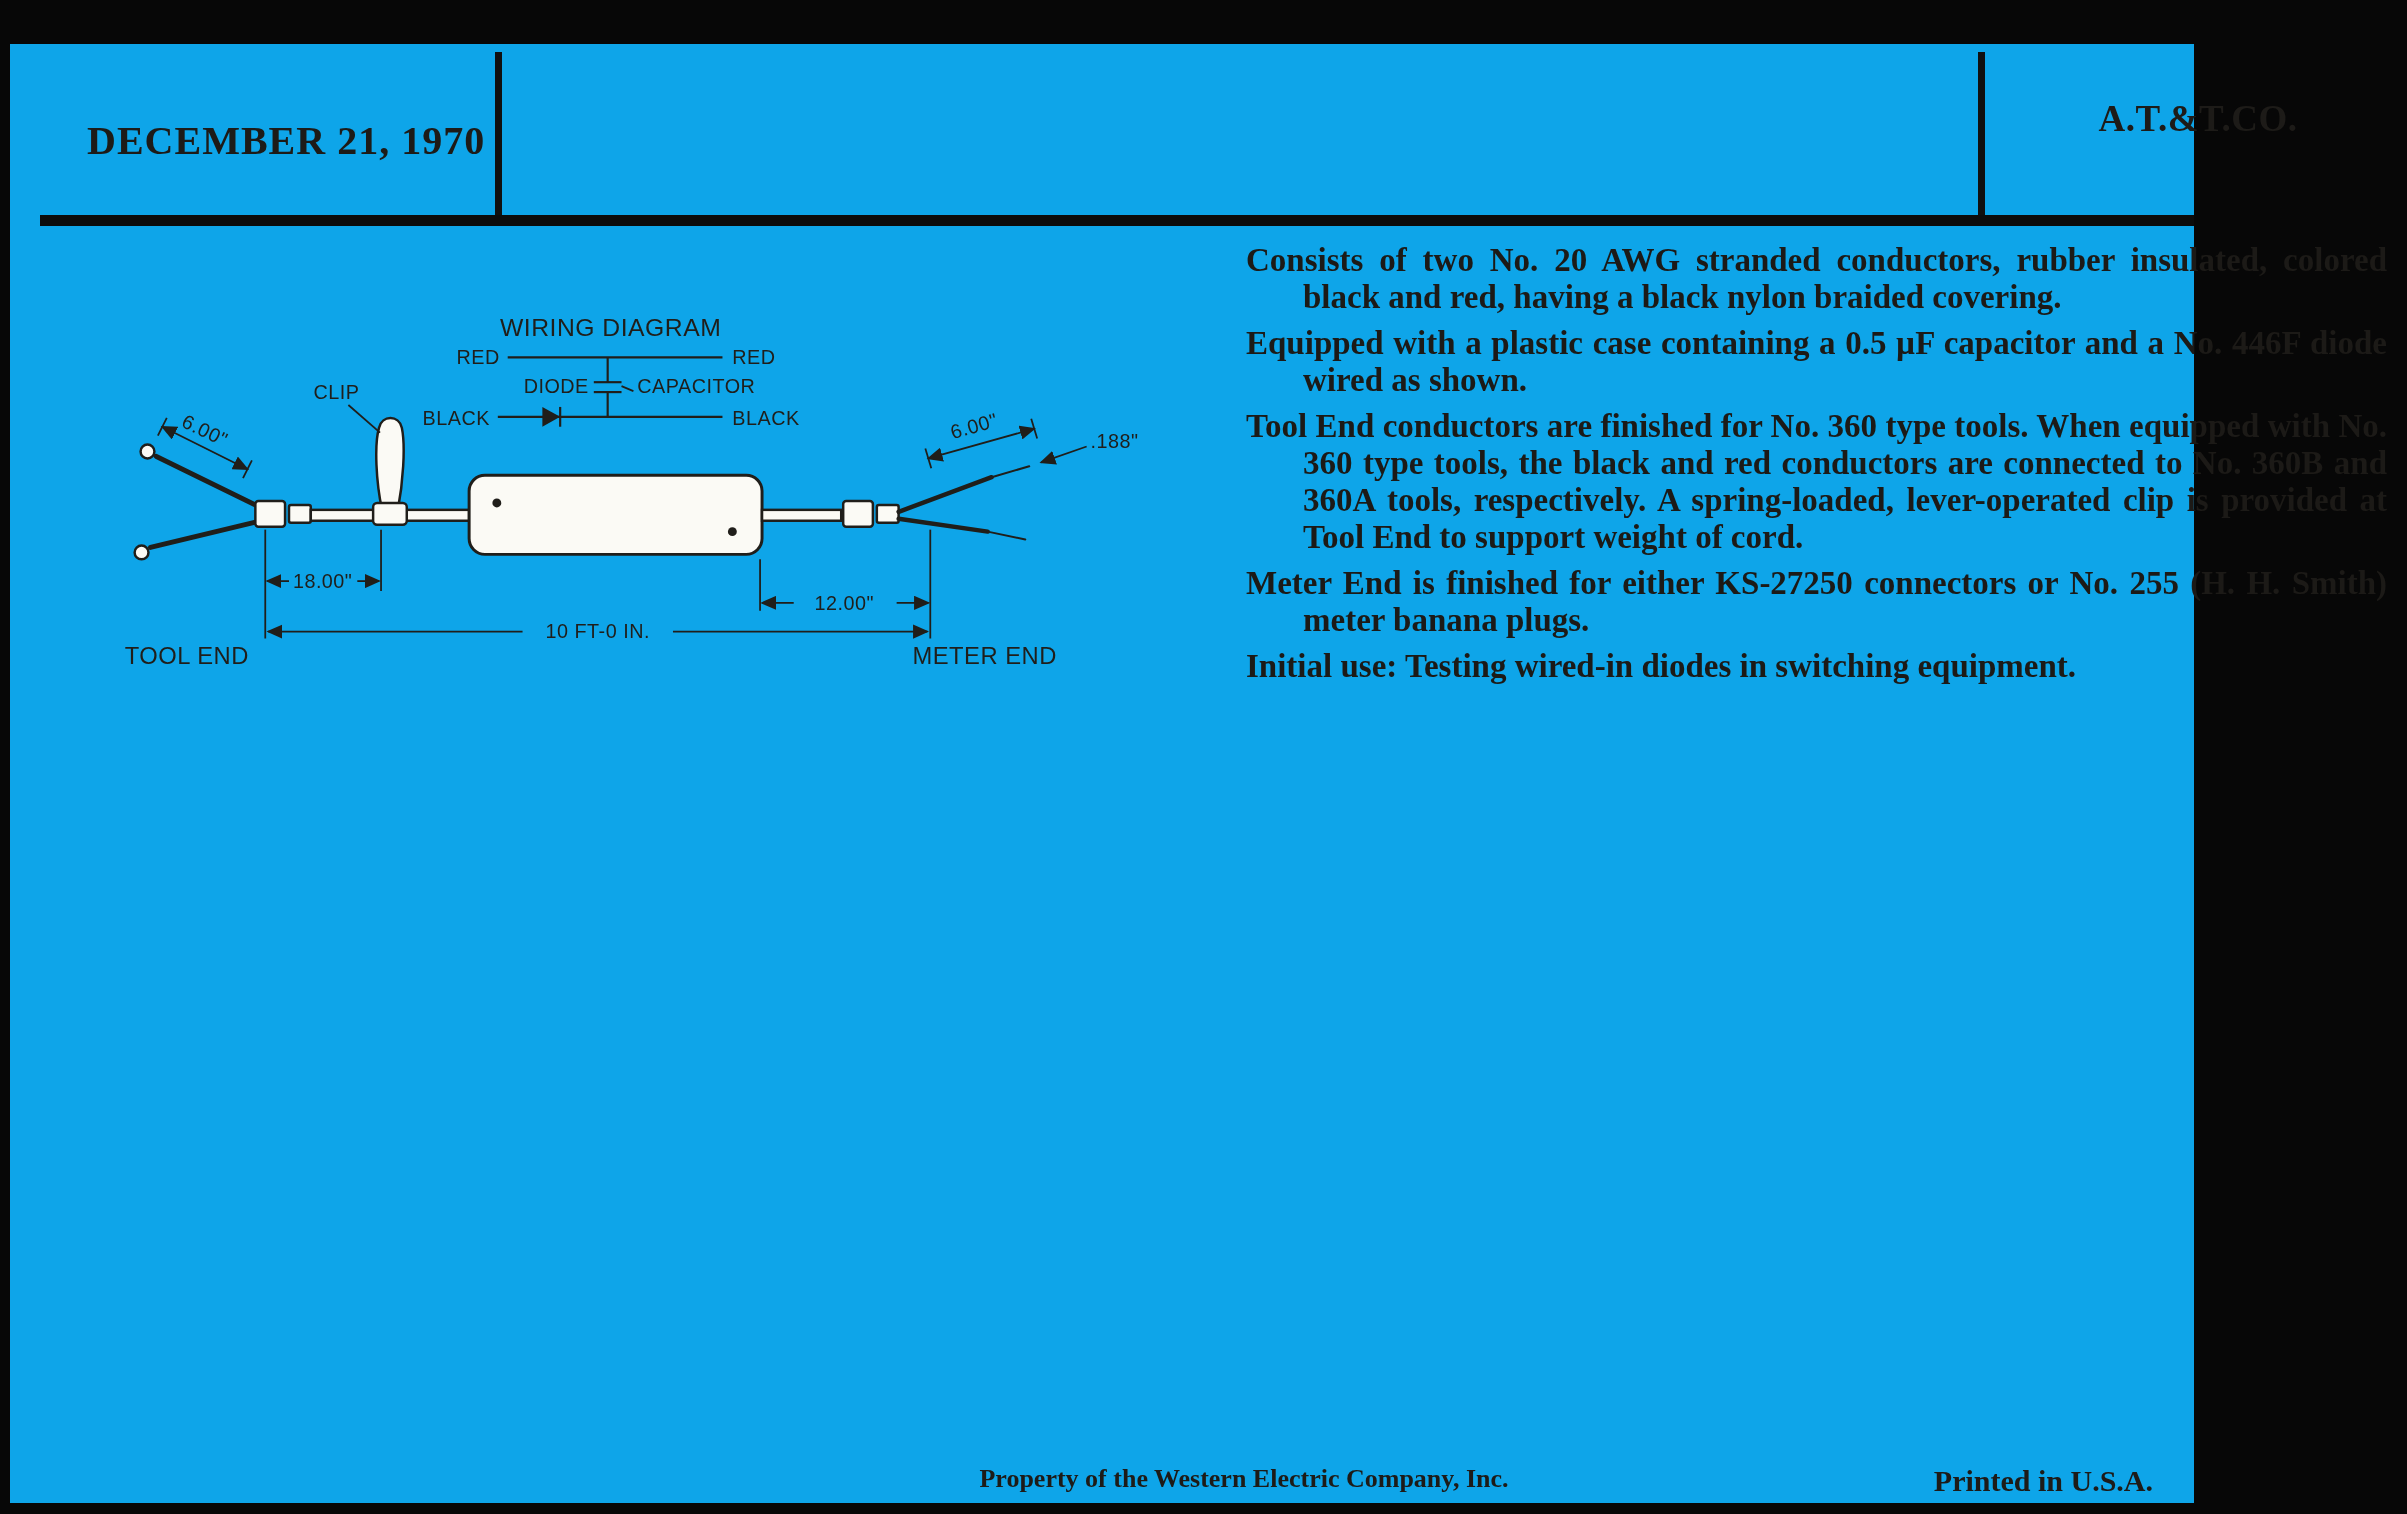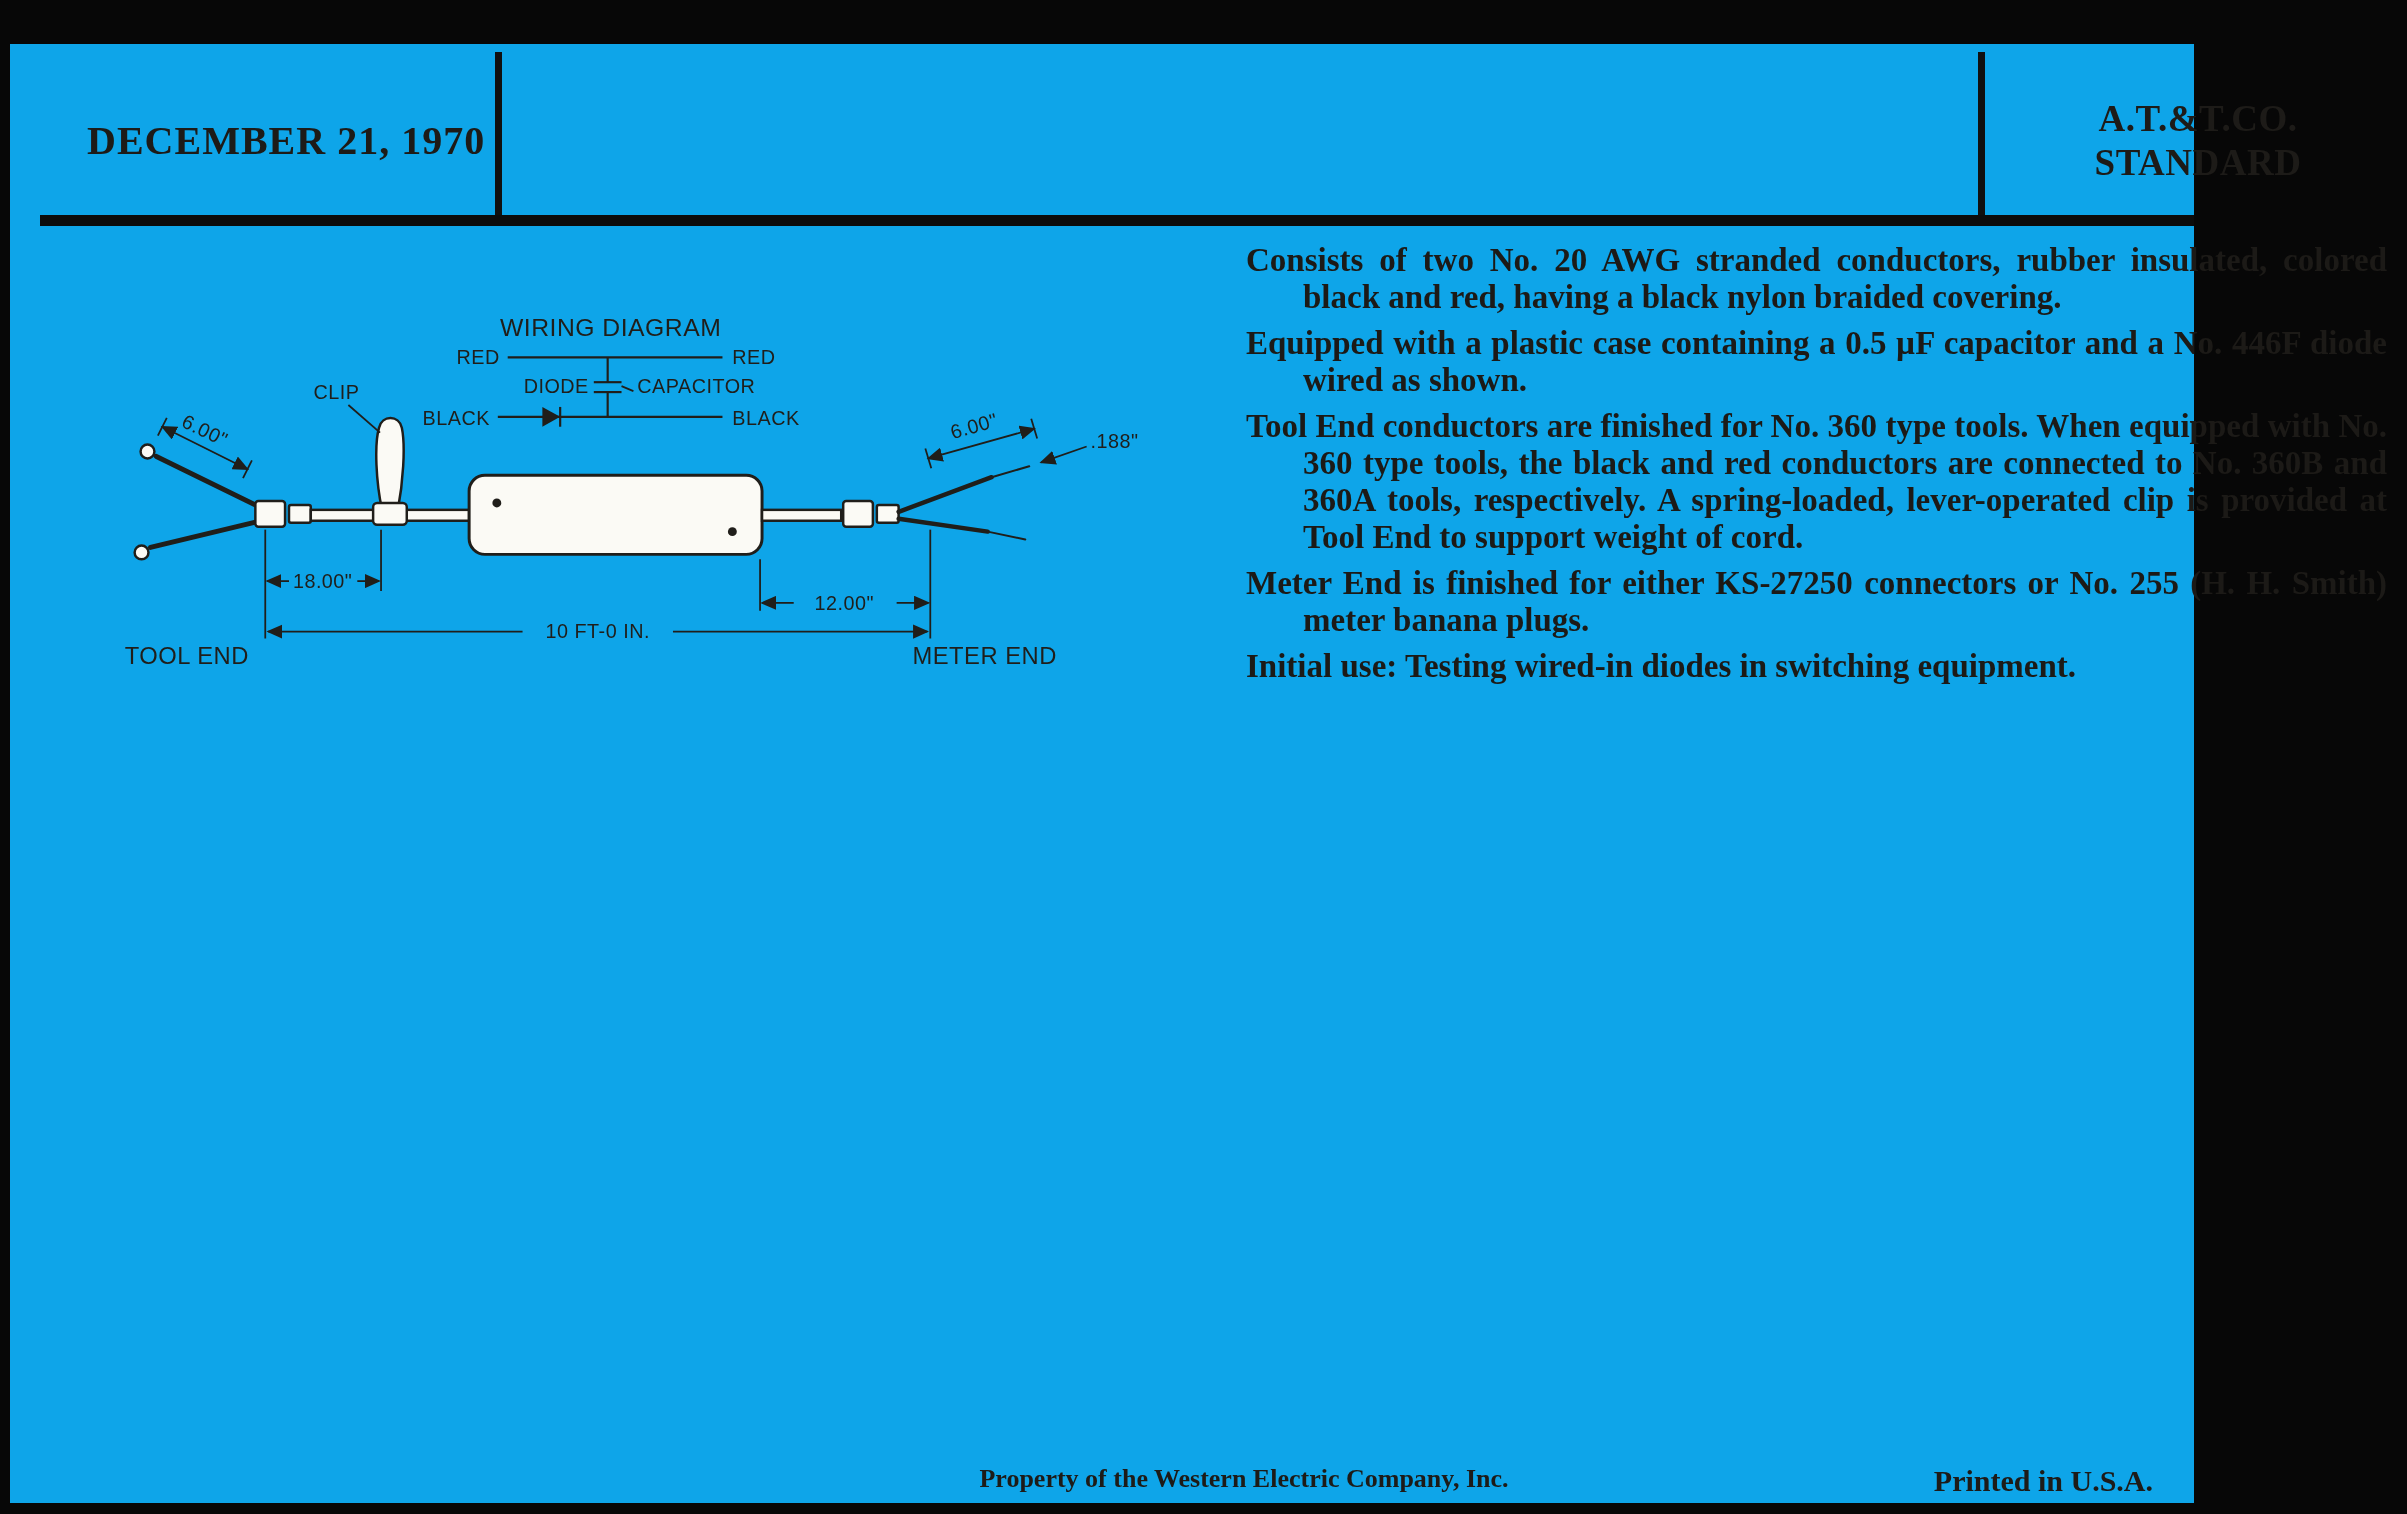--- a/index.html
+++ b/index.html
@@ -68,21 +68,20 @@
 <body>
 
 <div class="screen">
   <div class="paper">
 
     <div class="date">DECEMBER 21, 1970</div>
     <div class="vrule vrule-1"></div>
     <div class="vrule vrule-2"></div>
     <div class="org">
       <div>A.T.&amp;T.CO.</div>
-      <div>STANDARD</div>
     </div>
     <div class="hrule"></div>
 
     <svg class="diagram" viewBox="0 0 1060 420">
       <defs>
         <marker id="ah" markerWidth="9" markerHeight="8" refX="8" refY="4" orient="auto-start-reverse">
           <path d="M0,0 L9,4 L0,8 z" fill="#201e1a"></path>
         </marker>
       </defs>
 

